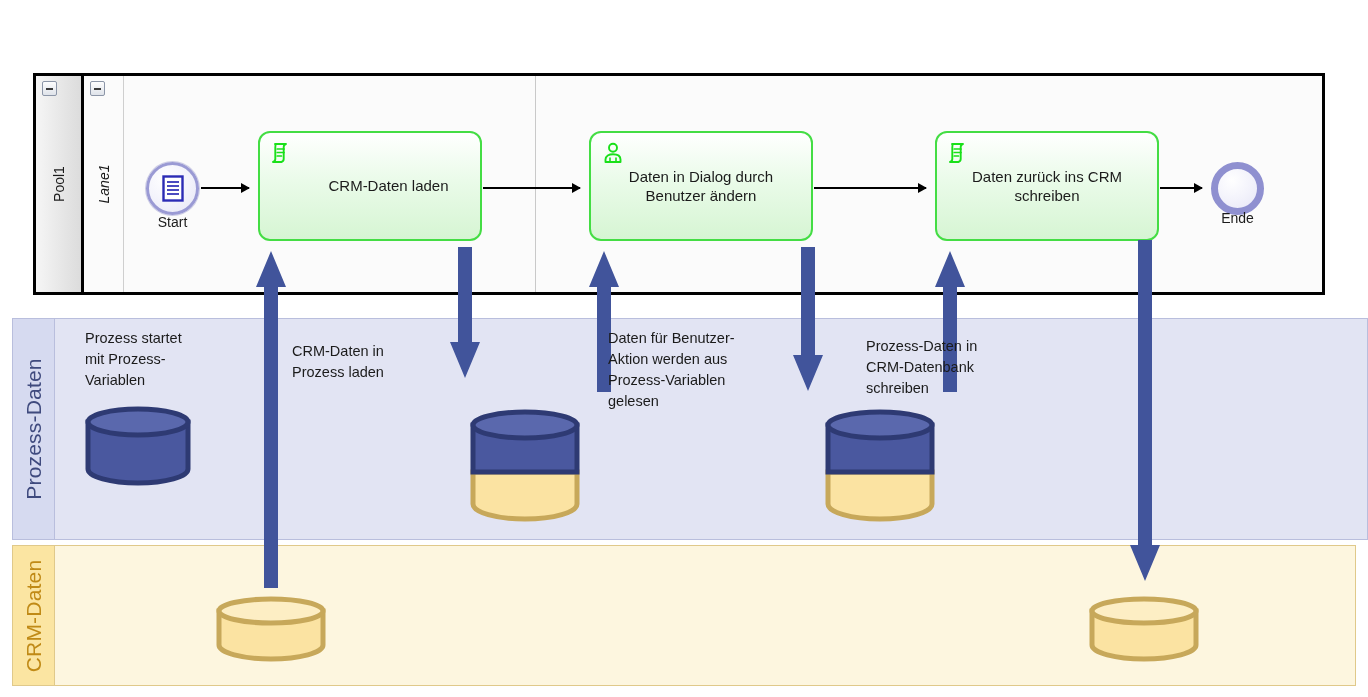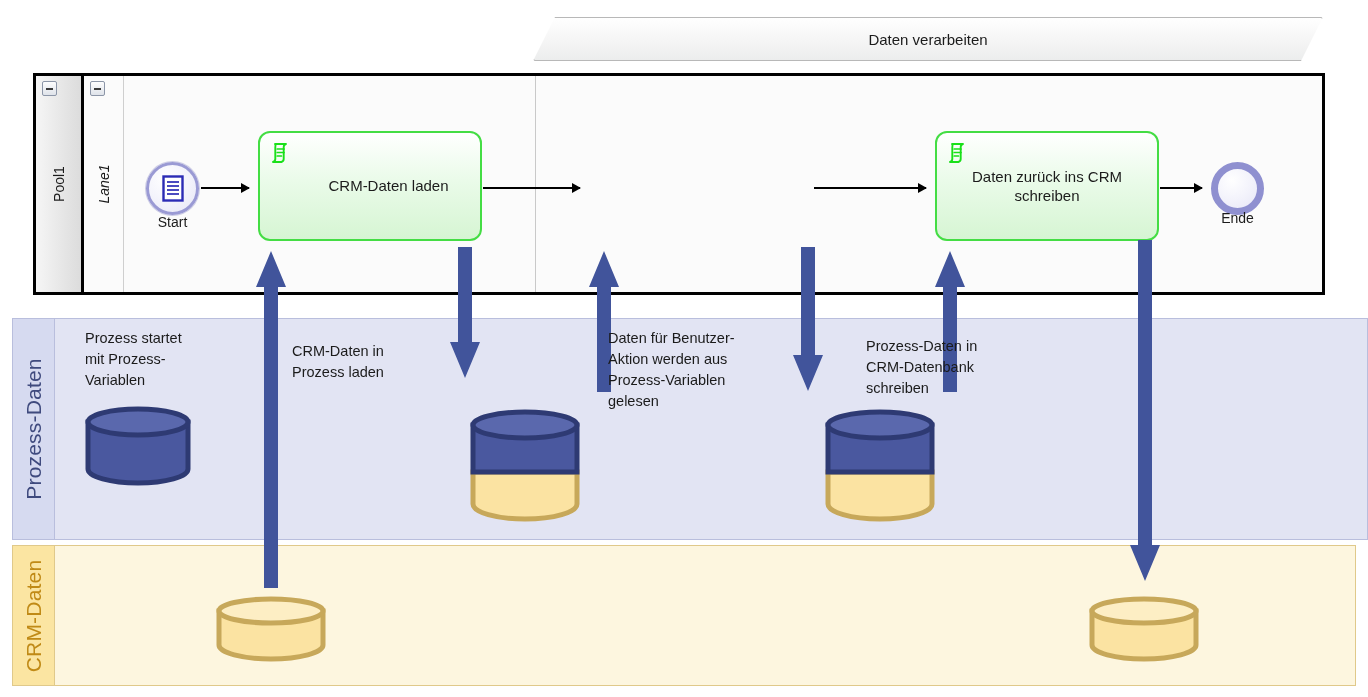--- a/index.html
+++ b/index.html
@@ -237,23 +237,20 @@
 
   
   .data-arrow { position: absolute; }
   .data-arrow svg { display: block; overflow: visible; }
 </style>
 </head>
 <body>
 
 <div id="canvas">
 
-  <div class="phase left-skew" style="left:533px; top:17px; width:790px;">
-    <span>Daten verarbeiten</span>
-  </div>
 
   <div id="pool">
 
     <div id="pool-header">
       <div class="collapse-btn" style="left:6px; top:5px;"></div>
       <div class="vert-label">Pool1</div>
     </div>
 
     <div id="lane-header">
       <div class="collapse-btn" style="left:6px; top:5px;"></div>
@@ -280,20 +277,30 @@
         <path d="M5 3 h11 a3.2 3.2 0 0 0 -2.3 3 v12 a3.2 3.2 0 0 1 -2.3 3 H3 a3.2 3.2 0 0 0 2.3 -3 V6 a3.2 3.2 0 0 0 -.3 -3 z" fill="none" stroke="#19e019" stroke-width="1.9" stroke-linejoin="round"></path>
         <g stroke="#19e019" stroke-width="1.7" stroke-linecap="round">
           <line x1="7.2" y1="8" x2="14" y2="8"></line>
           <line x1="7.2" y1="11.5" x2="14" y2="11.5"></line>
           <line x1="7.2" y1="15" x2="11.5" y2="15"></line>
         </g>
       </svg>
       <span>CRM-Daten laden</span>
     </div>
 
+    <div class="task" style="left:553px; top:55px; width:224px; height:110px;">
+      <svg class="task-icon" viewBox="0 0 24 24">
+        <circle cx="12" cy="6.8" r="4" fill="none" stroke="#19e019" stroke-width="1.9"></circle>
+        <path d="M4.5 21 v-2.4 C4.5 14.9 8 13.2 12 13.2 s7.5 1.7 7.5 5.4 V21 z" fill="none" stroke="#19e019" stroke-width="1.9" stroke-linejoin="round"></path>
+        <line x1="9" y1="16.5" x2="9" y2="21" stroke="#19e019" stroke-width="1.6"></line>
+        <line x1="15" y1="16.5" x2="15" y2="21" stroke="#19e019" stroke-width="1.6"></line>
+      </svg>
+      <span>Daten in Dialog durch
+Benutzer ändern</span>
+    </div>
 
     <div class="task" style="left:899px; top:55px; width:224px; height:110px;">
       <svg class="task-icon" viewBox="0 0 24 24">
         <path d="M5 3 h11 a3.2 3.2 0 0 0 -2.3 3 v12 a3.2 3.2 0 0 1 -2.3 3 H3 a3.2 3.2 0 0 0 2.3 -3 V6 a3.2 3.2 0 0 0 -.3 -3 z" fill="none" stroke="#19e019" stroke-width="1.9" stroke-linejoin="round"></path>
         <g stroke="#19e019" stroke-width="1.7" stroke-linecap="round">
           <line x1="7.2" y1="8" x2="14" y2="8"></line>
           <line x1="7.2" y1="11.5" x2="14" y2="11.5"></line>
           <line x1="7.2" y1="15" x2="11.5" y2="15"></line>
         </g>
       </svg>

